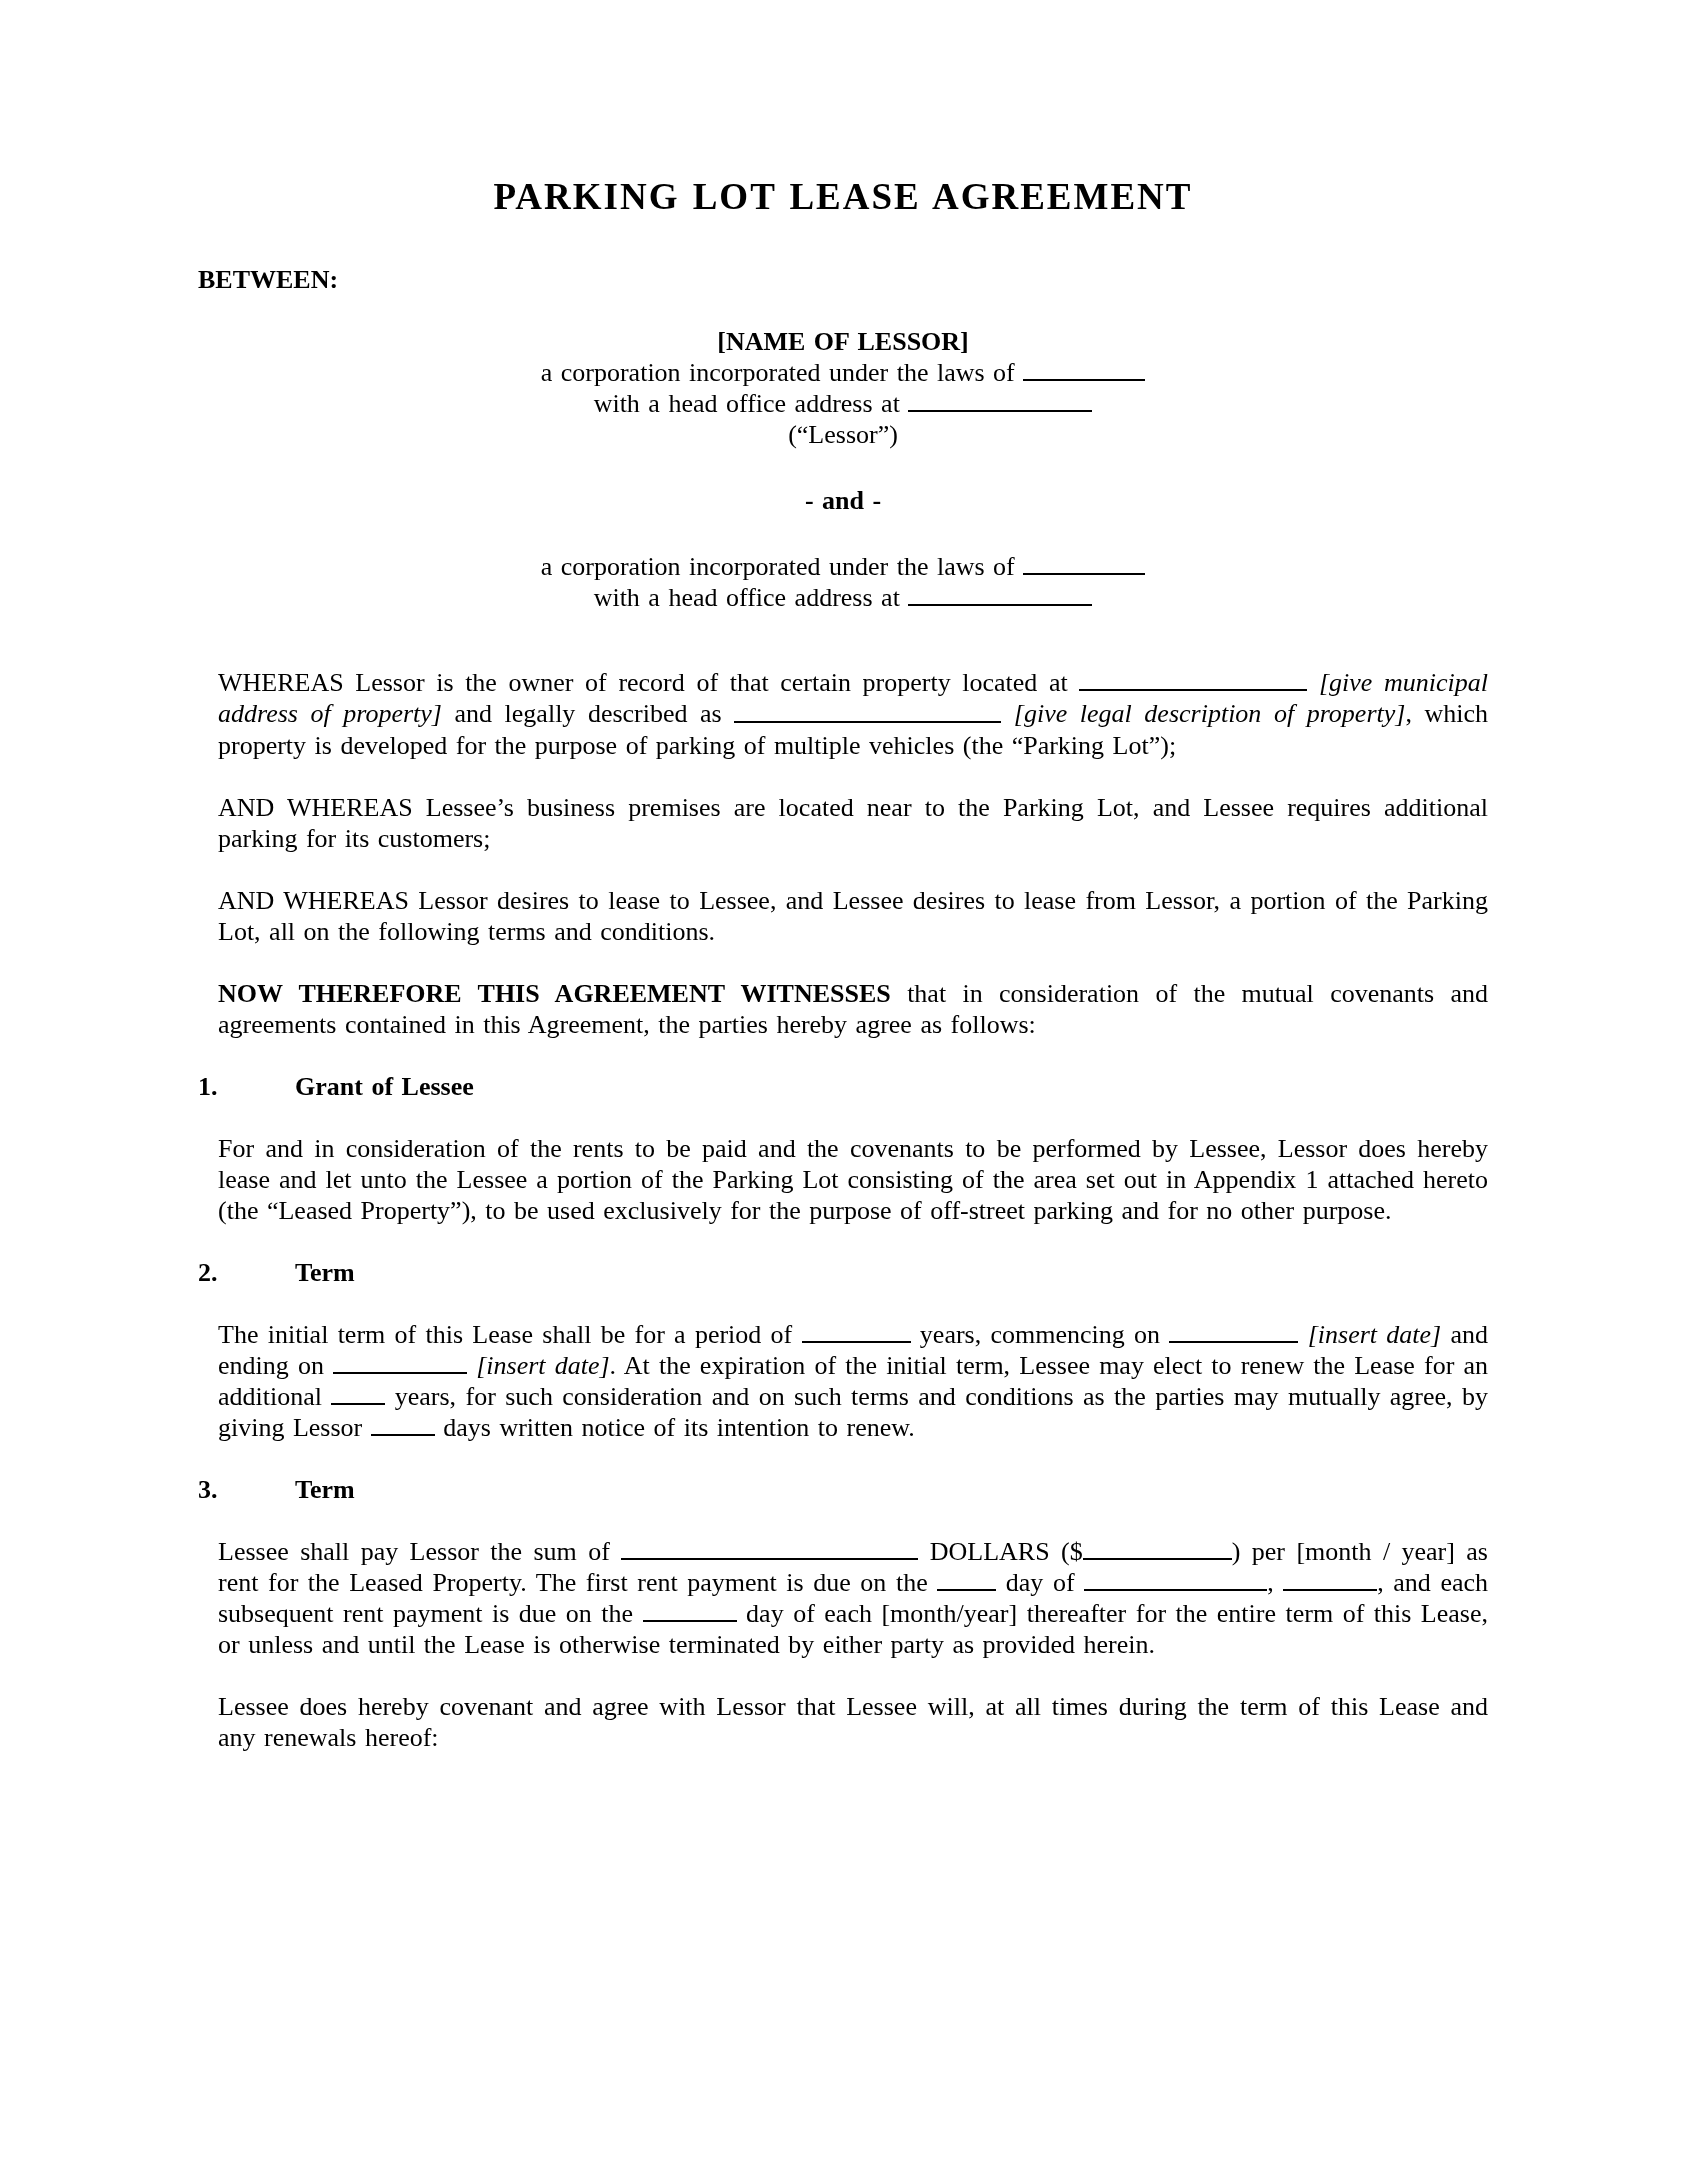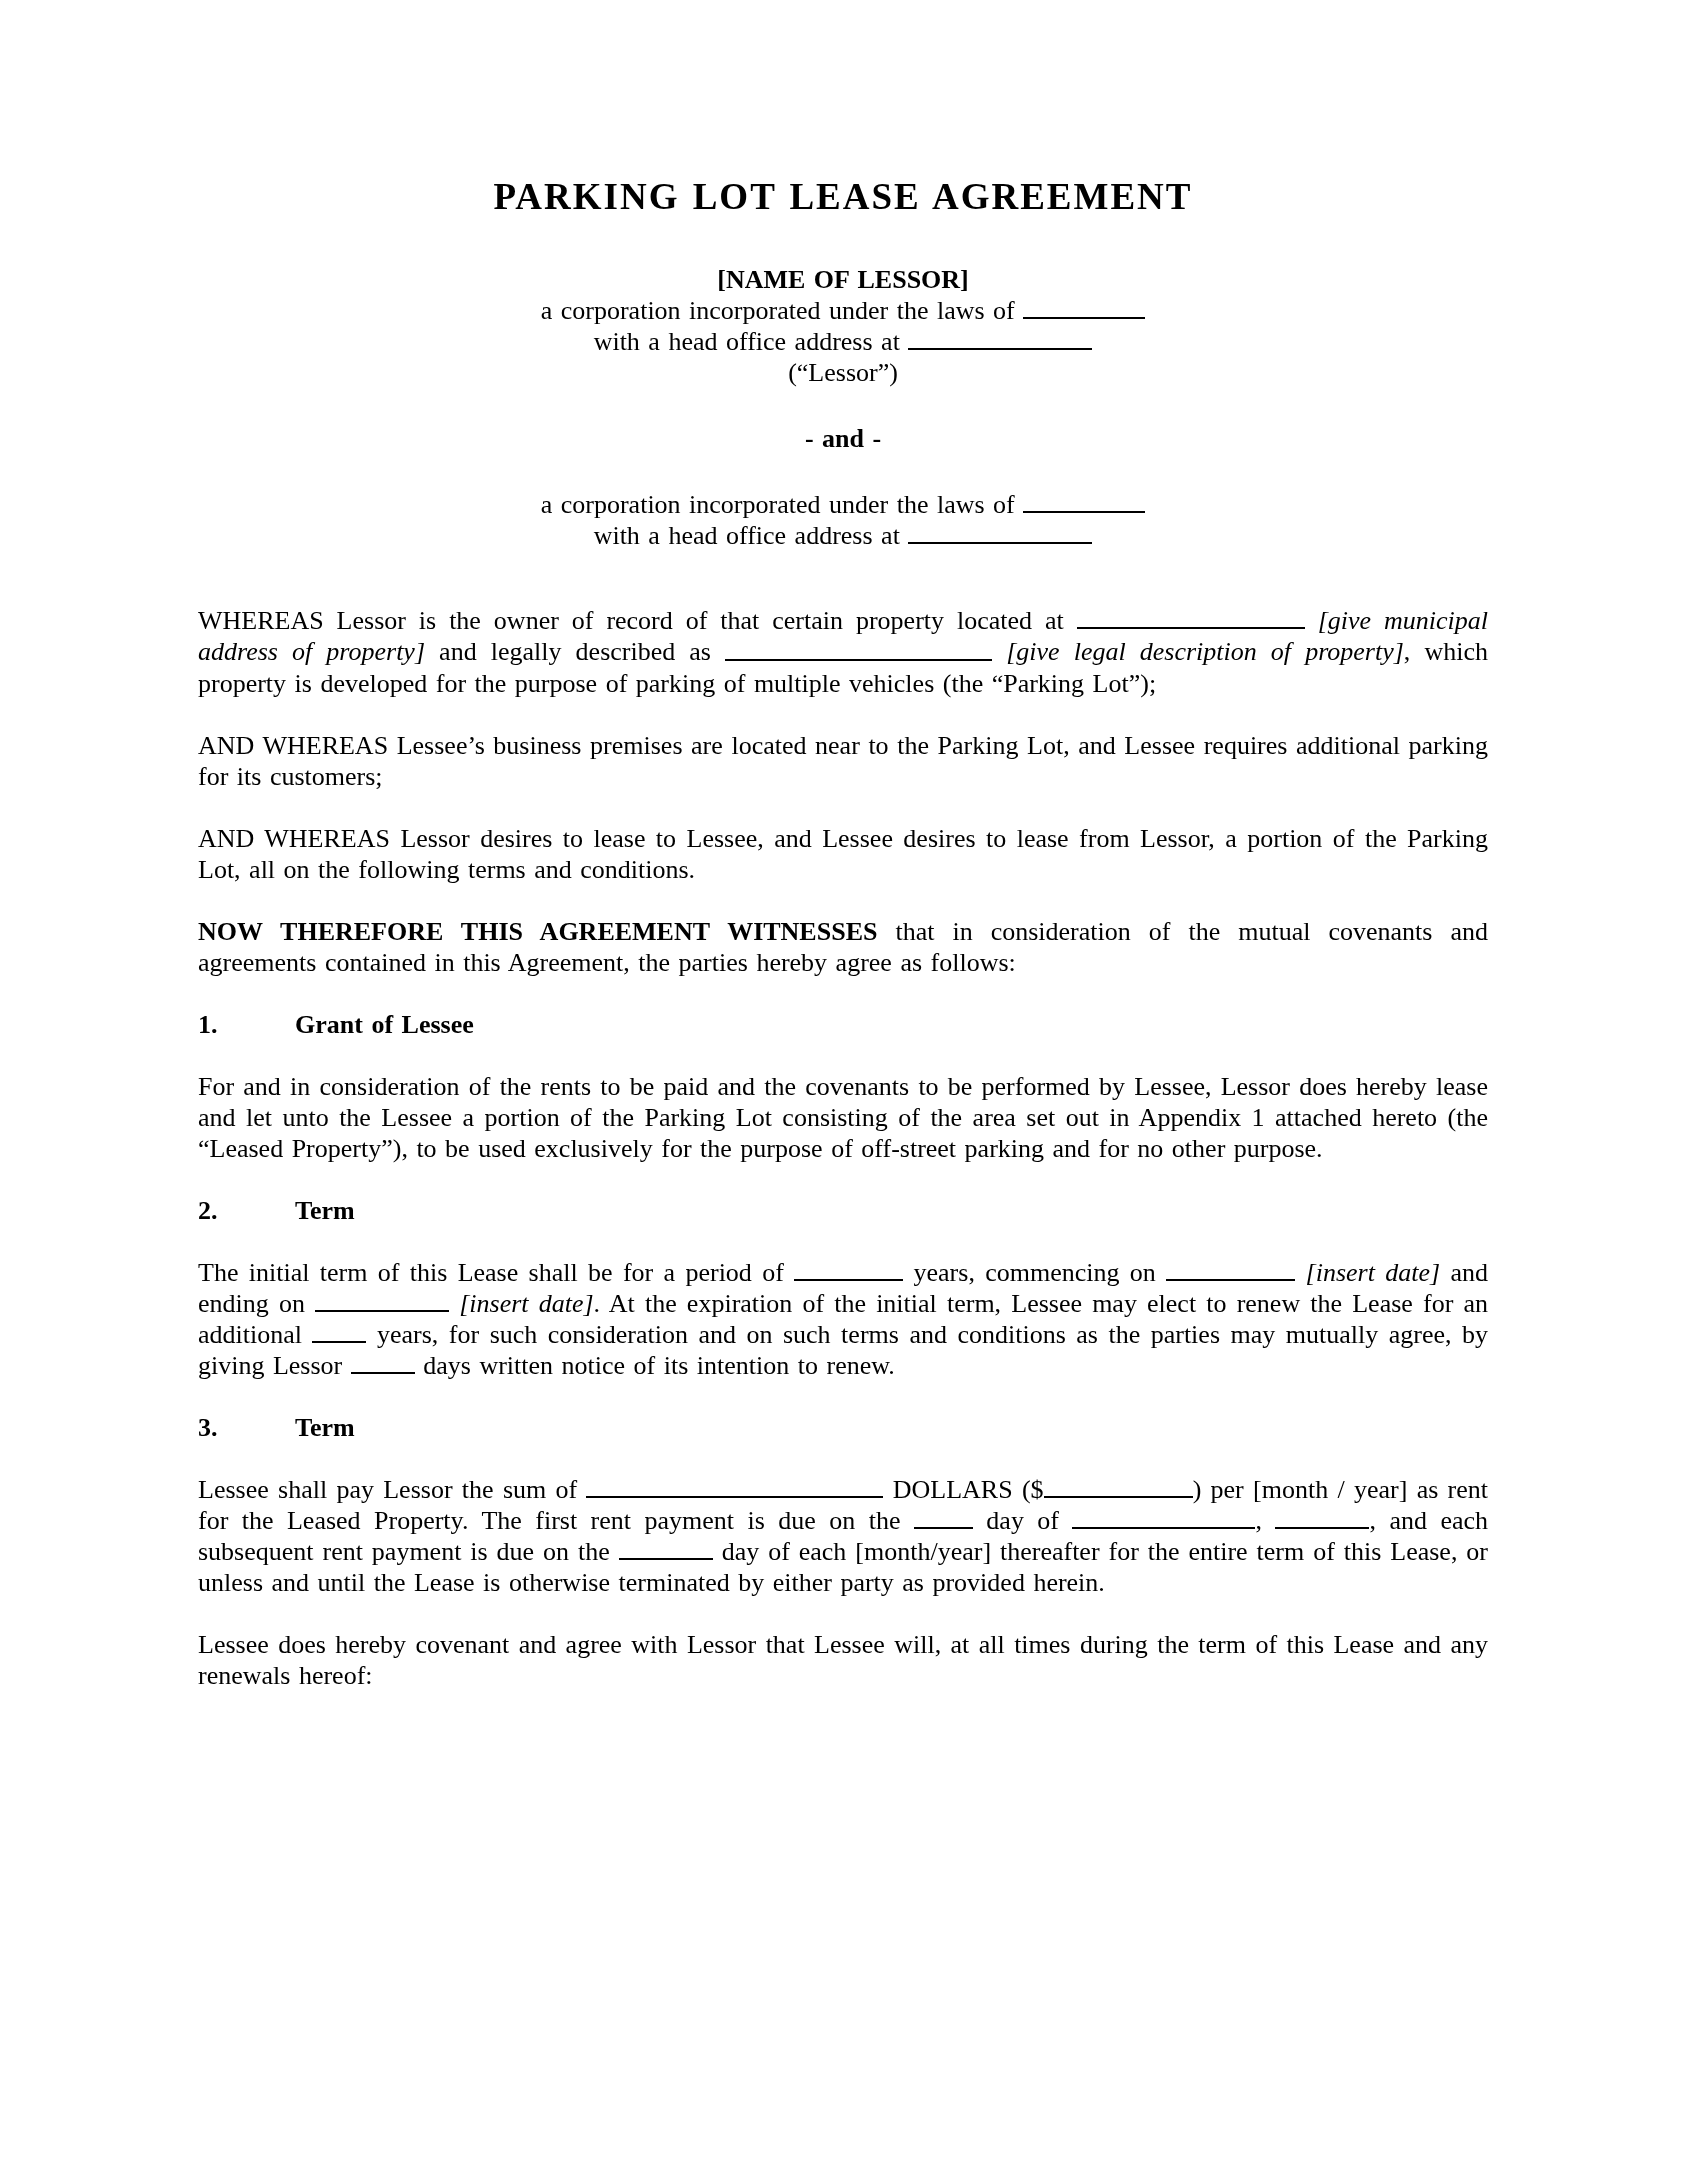--- a/index.html
+++ b/index.html
@@ -29,20 +29,21 @@
     font-size: 37px;
     line-height: 42px;
     font-weight: bold;
     letter-spacing: 2px;
   }
   .para {
     margin: 0 0 31px 0;
   }
   .just {
     text-align: justify;
+    margin-left: 20px;
   }
   .bold {
     font-weight: bold;
   }
   .center-block {
     text-align: center;
     margin: 0 0 35px 0;
   }
   .center-block .cname {
     font-weight: bold;
@@ -71,20 +72,21 @@
   .run-b { font-weight: bold; }
 </style>
 </head>
 <body>
 
 <div class="page">
 
   <h1 class="title">PARKING LOT LEASE AGREEMENT</h1>
 
 
+  <p class="para bold">BETWEEN:</p>
 
   <div class="center-block">
     <div class="cname">[NAME OF LESSOR]</div>
     <div class="cline"><span>a corporation incorporated under the laws of </span><span class="blank" style="width: 122px;"></span></div>
     <div class="cline"><span>with a head office address at </span><span class="blank" style="width: 184px;"></span></div>
     <div class="cline">(“Lessor”)</div>
   </div>
 
   <div class="center-block sep">- and -</div>
 

